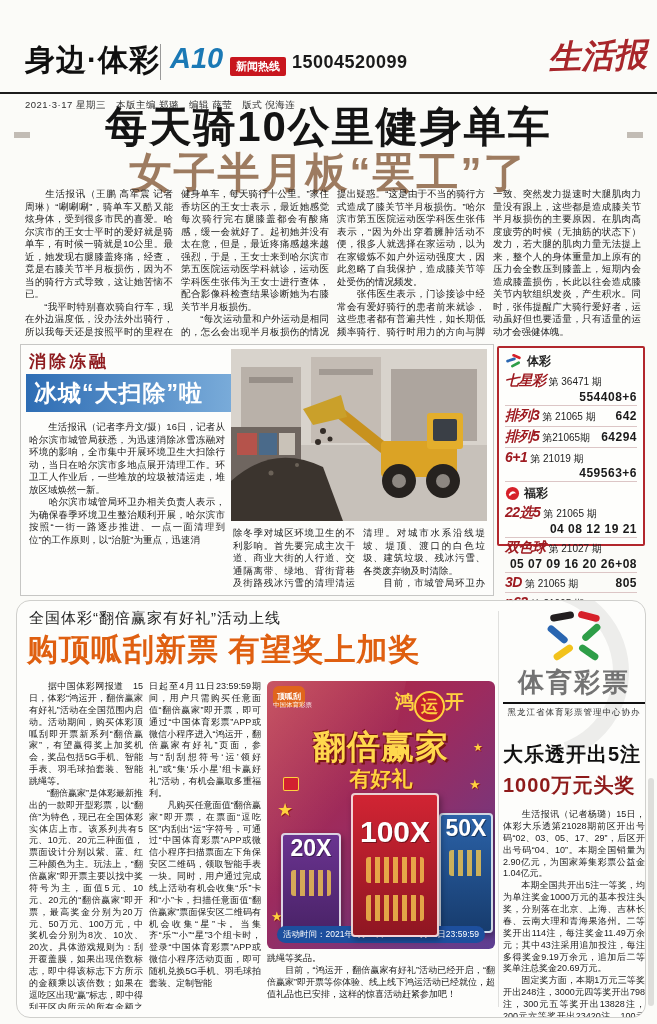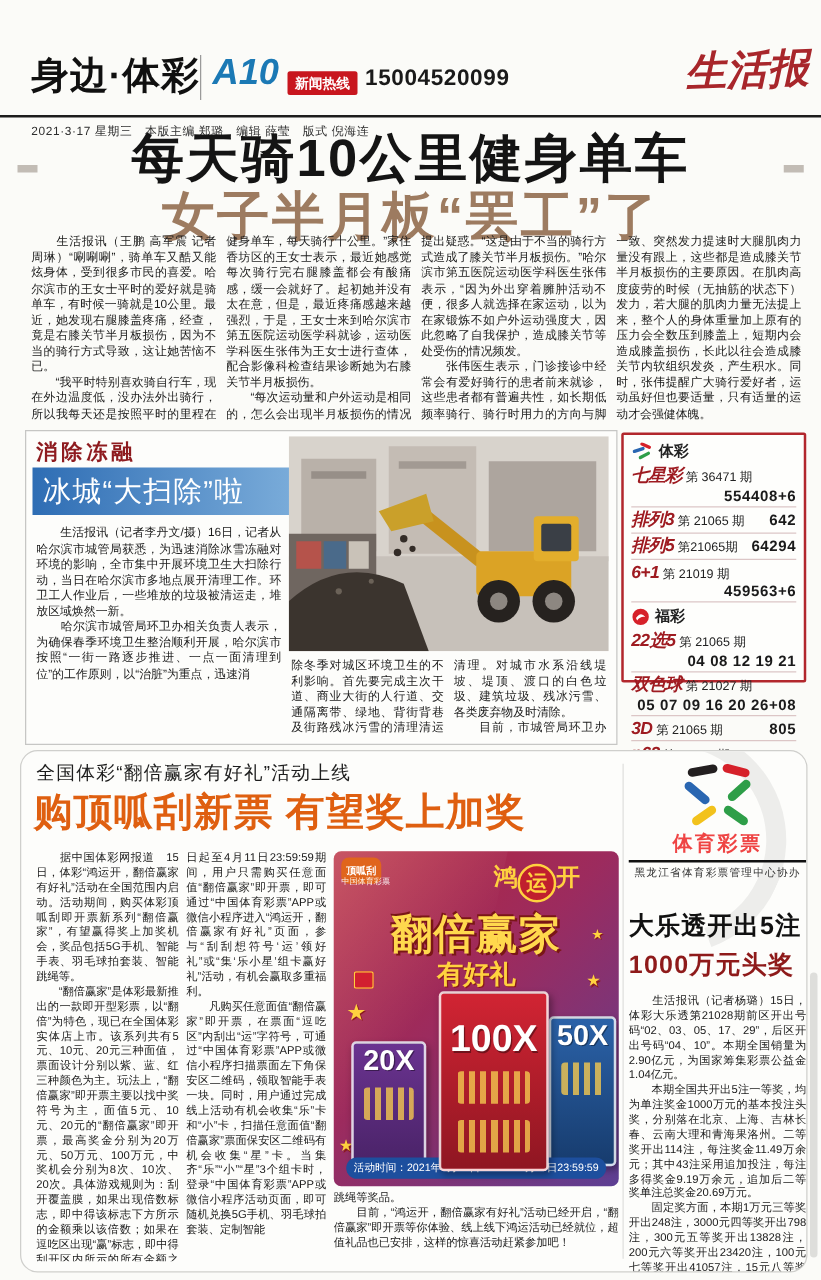--- a/index.html
+++ b/index.html
@@ -29,21 +29,21 @@
   .col{font-size:9.5px;}
   .tc0{left:25px;top:188px;width:148px;height:150px;}
   .tc1{left:181px;top:188px;width:148px;height:150px;}
   .tc2{left:337px;top:188px;width:148px;height:150px;}
   .tc3{left:493px;top:188px;width:148px;height:150px;}
 
   
   .mid-box{left:20px;top:344px;width:472px;height:250px;border:1px solid #c6c6c4;background:#fdfdfb;}
   .mid-kicker{left:8px;top:5px;font-size:17px;font-weight:800;color:#8e1b1f;letter-spacing:3px;}
   .blue-bar{left:5px;top:29px;width:214px;height:38px;background:linear-gradient(90deg,#2e6db4,#7fb0dc);
-            color:#fff;font-size:23px;font-weight:400;line-height:38px;padding-left:8px;letter-spacing:1px;}
+            color:#fff;font-size:23px;font-weight:700;line-height:38px;padding-left:8px;letter-spacing:1px;}
   .mc0{left:8px;top:76px;width:196px;height:166px;}
   .mc1{left:212px;top:182px;width:122px;height:62px;}
   .mc2{left:342px;top:182px;width:122px;height:62px;}
   .mid-photo{left:210px;top:4px;width:256px;height:172px;}
 
   
   .lot-box{left:497px;top:346px;width:148px;height:200px;border:2px solid #b2272d;border-radius:2px;
            background:#fefefc;padding:4px 6px;box-sizing:border-box;}
   .l-head{display:flex;align-items:center;gap:4px;font-size:12px;font-weight:800;color:#222;margin:1px 0;}
   .l-row{display:flex;flex-wrap:wrap;align-items:baseline;border-bottom:1px solid #dcc6c6;padding:1px 0;}
@@ -92,21 +92,21 @@
   .dots{display:inline-block;width:70%;height:26px;margin-top:8px;border-radius:3px;
         background:repeating-linear-gradient(90deg,#f4c84f 0 5px,transparent 5px 9px);opacity:.8;}
   .star{position:absolute;color:#ffd23f;text-shadow:1px 1px 0 #8a1a1a;}
   .gift{position:absolute;width:16px;height:14px;background:#d22030;border-radius:2px;
         box-shadow:inset 0 0 0 1px #ffd23f;}
   .promo-banner{left:10px;bottom:6px;width:208px;height:17px;background:#1d4f9e;border-radius:9px;
                 color:#fff;font-size:8.5px;line-height:17px;text-align:center;}
 
   
   .right-col{left:486px;top:6px;width:142px;}
-  .brand{font-size:16px;font-weight:900;text-align:center;letter-spacing:2px;color:#ef4444;
+  .brand{font-size:26px;font-weight:900;text-align:center;letter-spacing:2px;color:#737373;
          border-bottom:2px solid #111;padding-bottom:2px;}
   .brand-sub{font-size:8.5px;text-align:center;color:#333;margin-top:3px;letter-spacing:1px;}
   .r-hl1{font-size:20px;font-weight:900;color:#111;margin-top:22px;letter-spacing:1px;}
   .r-hl2{font-size:20px;font-weight:900;color:#8e1a1a;margin-top:4px;letter-spacing:1px;}
   .r-body{font-size:9px;margin-top:10px;height:228px;}
 
   .edge-bar{left:648px;top:778px;width:6px;height:228px;background:#dededb;border-radius:3px;}
 </style>
 </head>
 <body>

